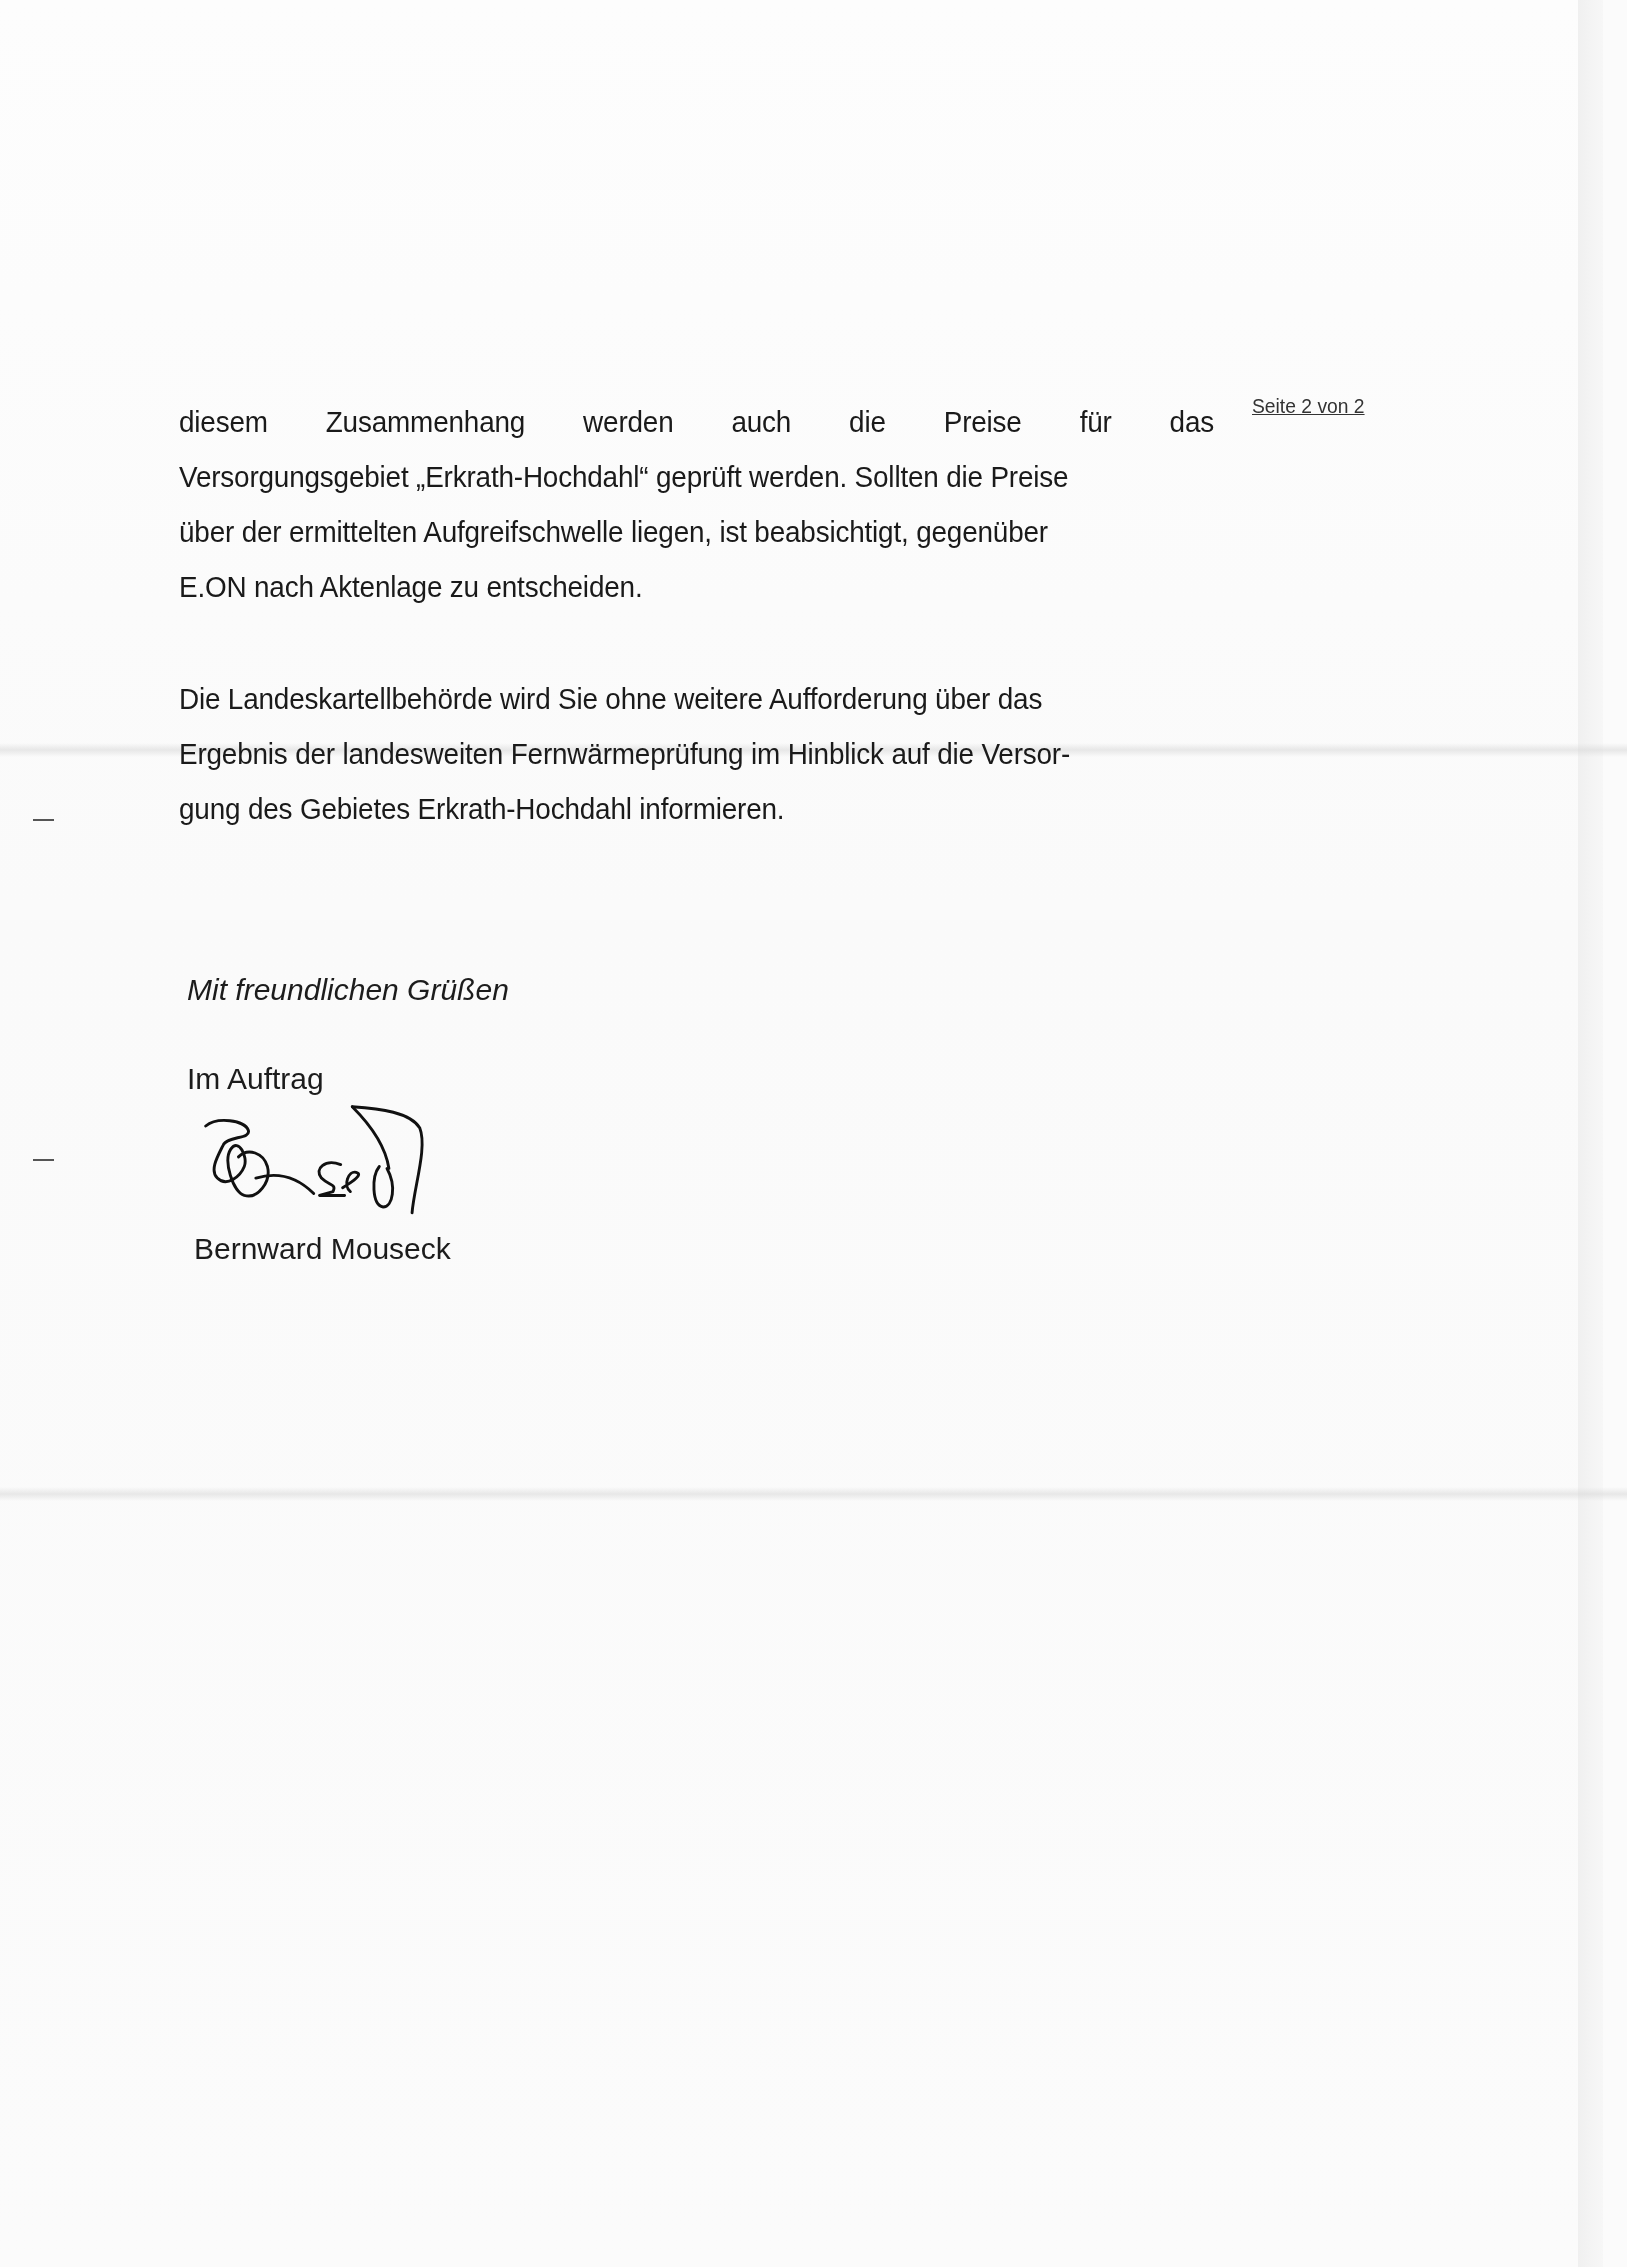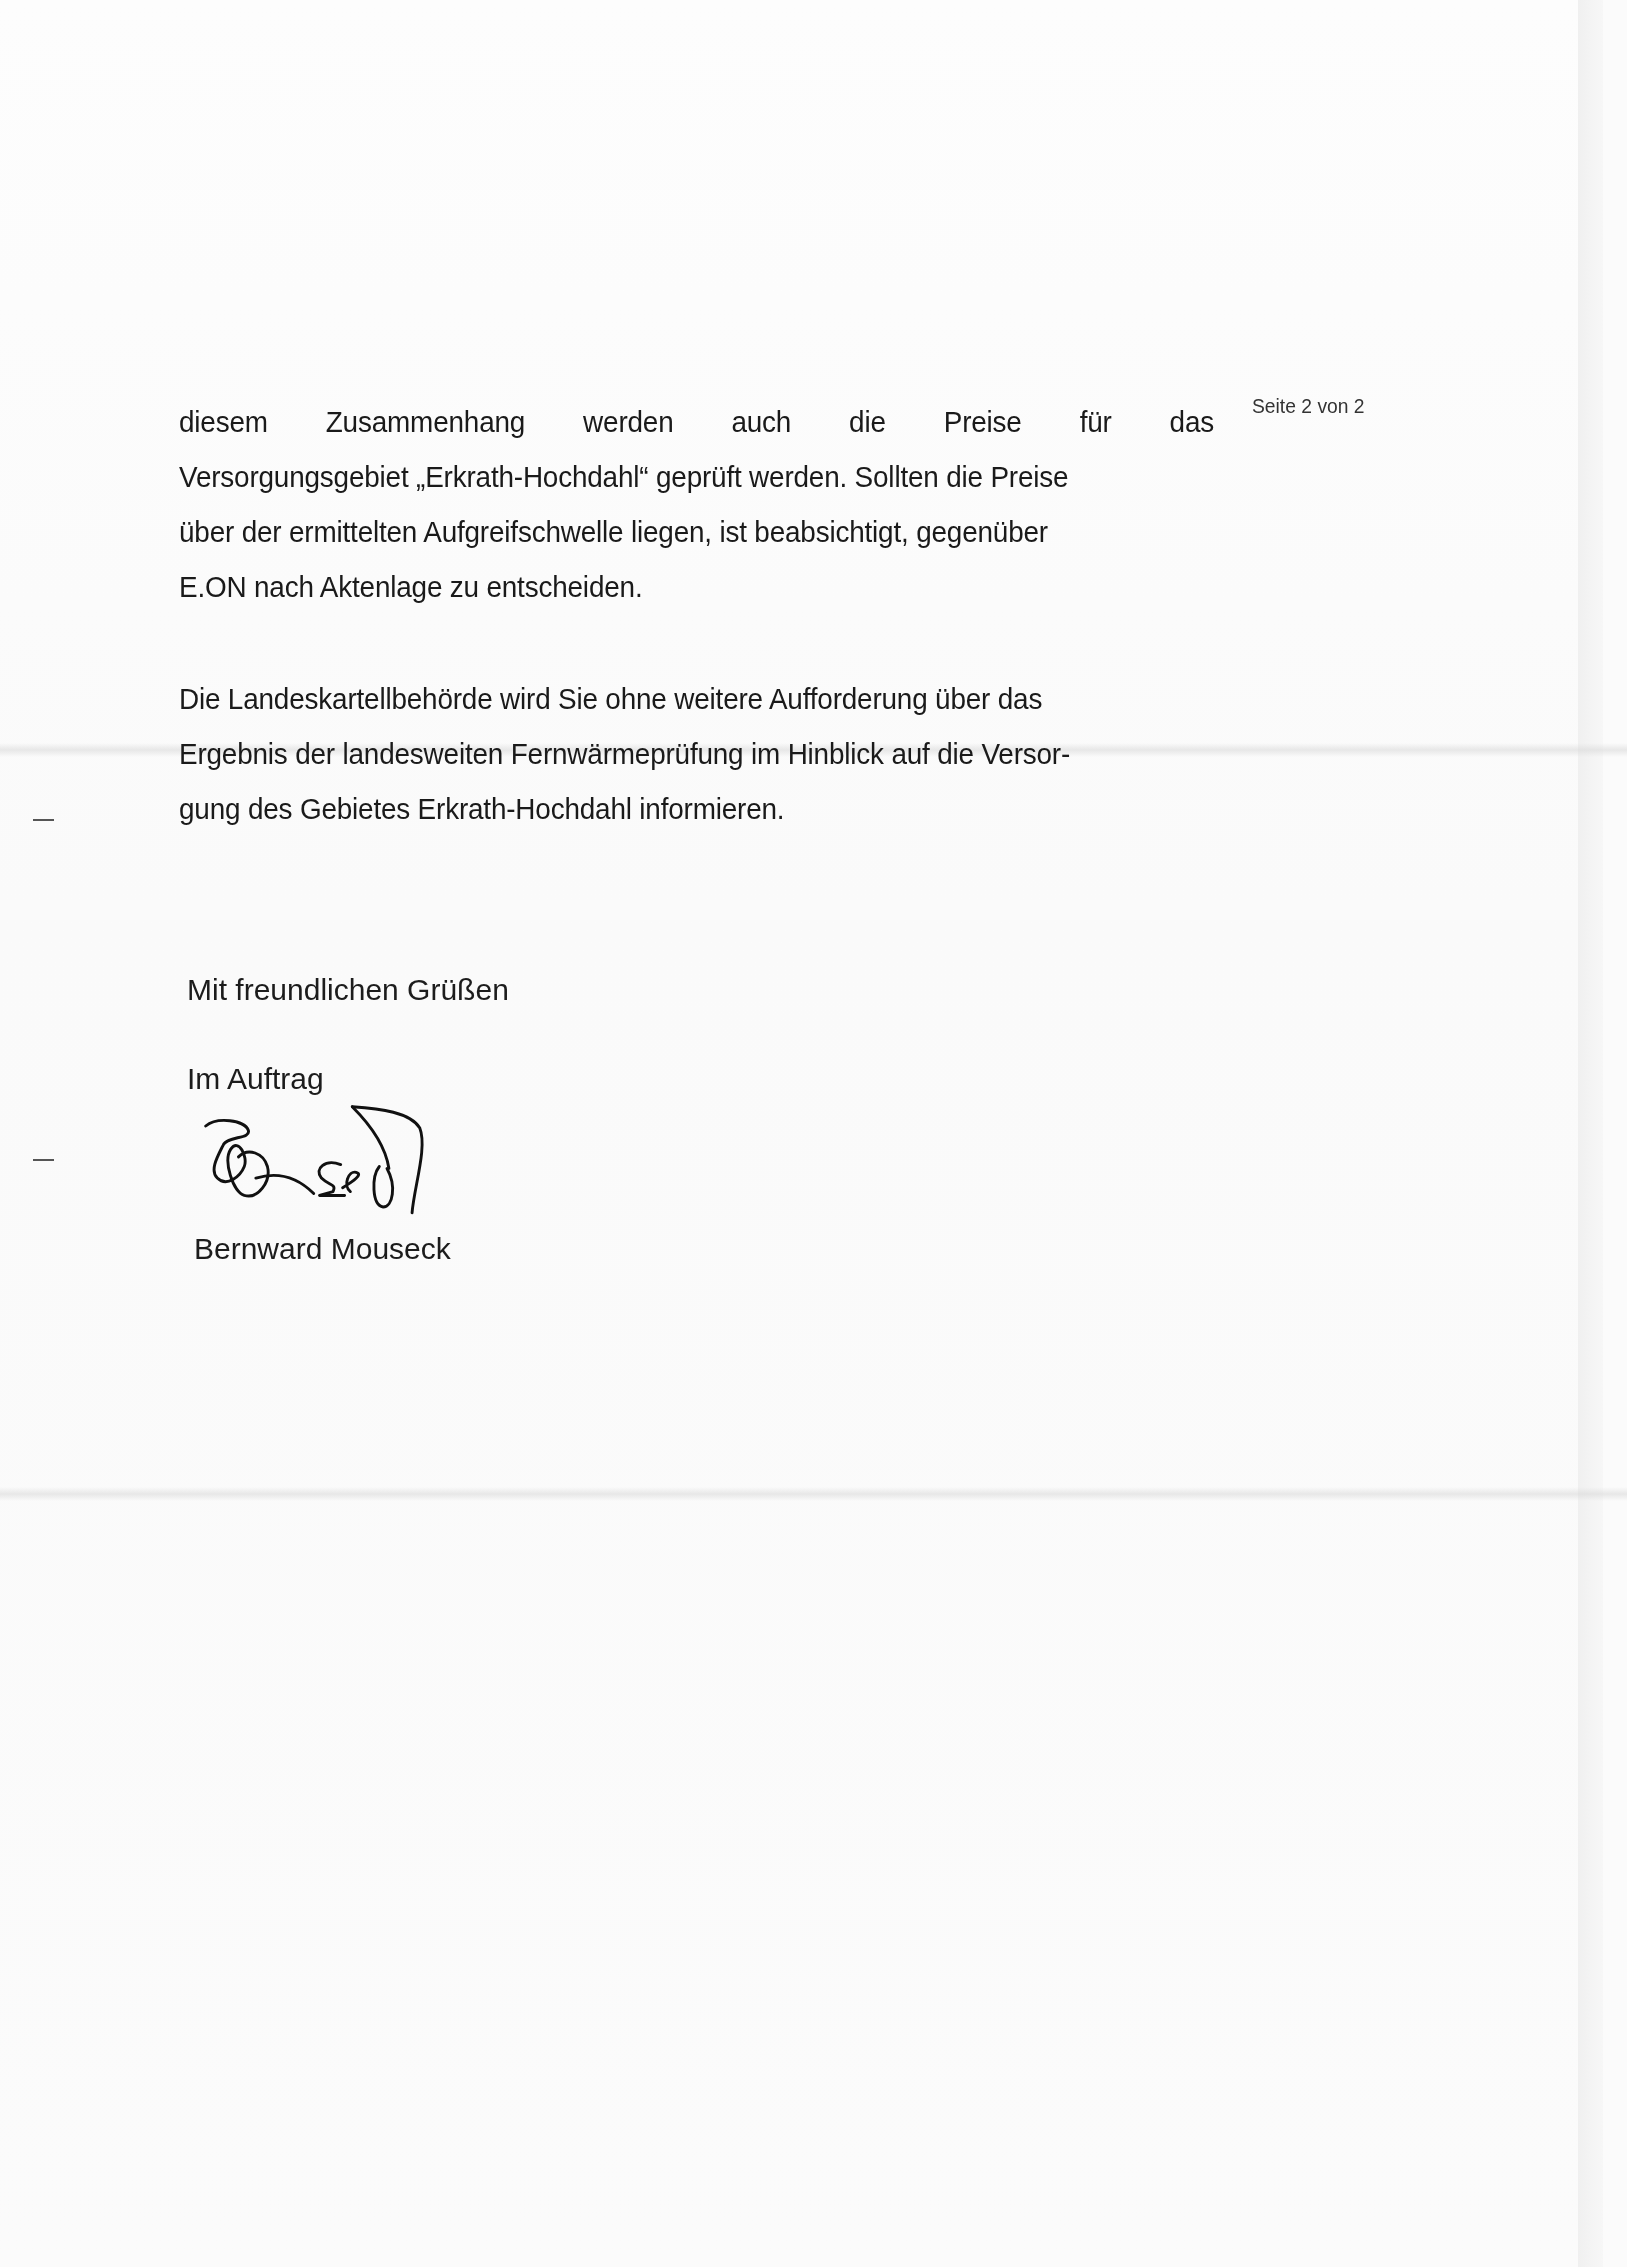--- a/index.html
+++ b/index.html
@@ -21,36 +21,36 @@
       position: absolute; left: 0; width: 1628px; height: 13.5px;
       background: linear-gradient(180deg, rgba(225,225,225,0) 0%, rgba(215,215,215,0.55) 50%, rgba(225,225,225,0) 100%);
     }
     .fold.f1 { top: 743px; }
     .fold.f2 { top: 1487px; }
     .margin-mark {
       position: absolute; left: 33px; width: 21px; height: 1.9px; background: #555;
     }
     .pagenum {
       position: absolute; left: 1252px; top: 396px;
-      font-size: 19.3px; color: #333;
+      font-size: 19.3px; color: #333; text-decoration: underline;
     }
     .para {
       position: absolute; left: 179px; width: 1035px;
       font-size: 30px; line-height: 55px; letter-spacing: -0.2px;
       transform: scaleX(0.93); transform-origin: left top;
       width: 1113px;
     }
     .para .line { display: block; white-space: nowrap; }
     .para .justify { display: flex; justify-content: space-between; }
     .p1 { top: 394px; }
     .p2 { top: 671px; }
     .closing {
       position: absolute; left: 187px; font-size: 30px; color: #1c1c1c;
     }
-    .greeting { top: 973px; }
+    .greeting { top: 973px; font-style: italic; }
     .order { top: 1062px; }
     .name { left: 194px; top: 1232px; text-align: center; }
     .signature {
       position: absolute; left: 198px; top: 1099px; width: 270px; height: 135px;
     }
   </style>
 </head>
 <body>
 
 <div class="page">

